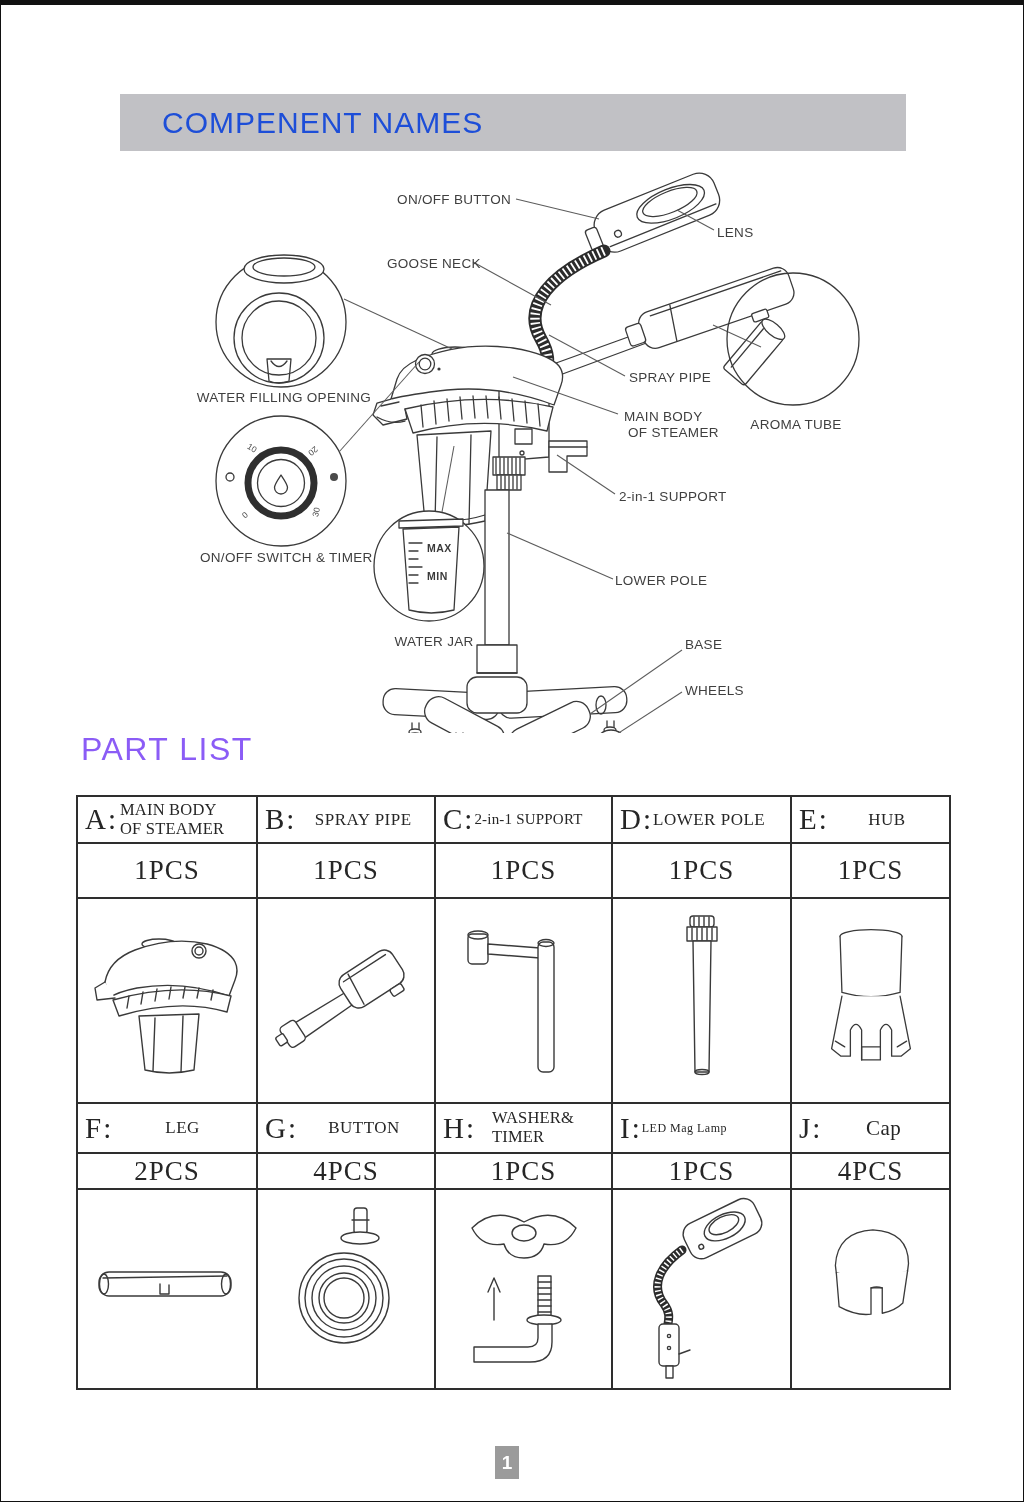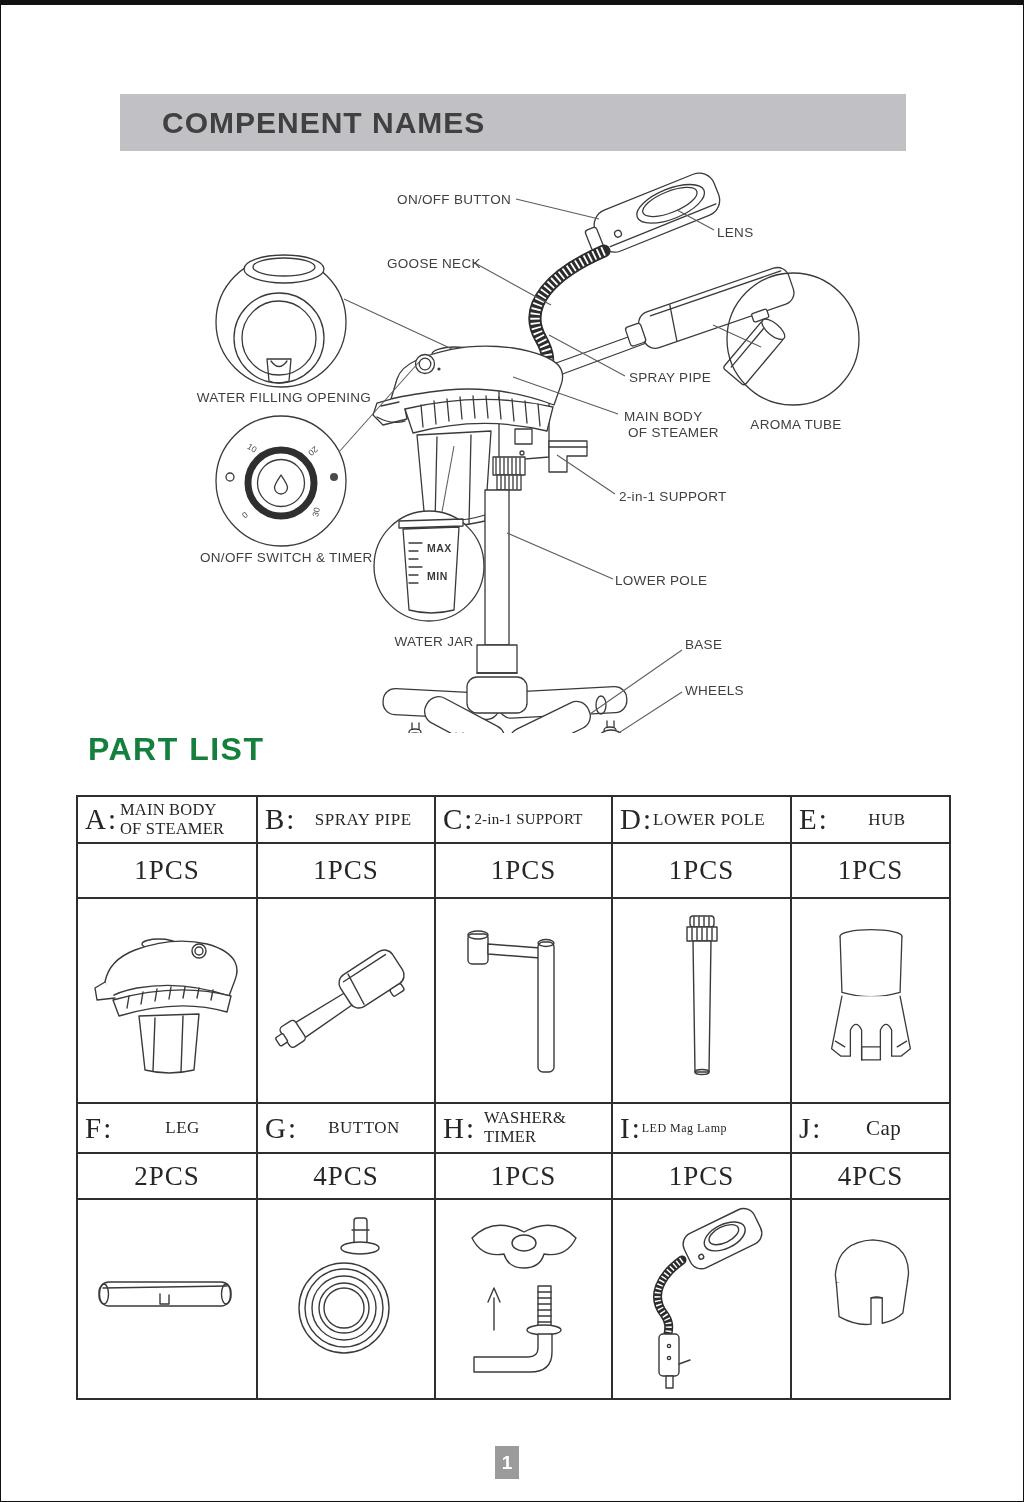--- a/index.html
+++ b/index.html
@@ -7,31 +7,31 @@
     position:relative;width:1024px;height:1502px;background:#ffffff;
     margin:0 auto;box-sizing:border-box;
     border:1px solid #111;border-top:5px solid #111;
     font-family:"Liberation Sans",sans-serif;overflow:hidden;
   }
   .header-bar{
     position:absolute;left:119px;top:89px;width:786px;height:57px;
     background:#c1c1c5;display:flex;align-items:center;
   }
   .header-bar .title{
-    margin-left:42px;font-size:30px;font-weight:bold;color:#404040;
+    margin-left:42px;font-size:30px;font-weight:normal;color:#1d4ed8;
     letter-spacing:1px;font-family:"Liberation Sans",sans-serif;
   }
   .diagram-wrap{position:absolute;left:0;top:148px;width:1024px;height:580px;}
   svg text.lbl{
     font-family:"Liberation Sans",sans-serif;font-size:13.5px;fill:#3f3f3f;letter-spacing:.3px;
   }
   svg text.tiny{font-family:"Liberation Sans",sans-serif;font-size:8.5px;fill:#4a4a4a;}
   svg text.jar{font-family:"Liberation Sans",sans-serif;font-size:10.5px;font-weight:bold;fill:#3a3a3a;letter-spacing:.5px;}
   .part-list-title{
-    position:absolute;left:87px;top:726px;font-size:32px;font-weight:bold;color:#15803d;
+    position:absolute;left:80px;top:726px;font-size:32px;font-weight:normal;color:#8b5cf6;
     letter-spacing:1.5px;font-family:"Liberation Sans",sans-serif;
   }
   table.parts{
     position:absolute;left:75px;top:790px;width:873px;border-collapse:collapse;table-layout:fixed;
     font-family:"Liberation Serif","DejaVu Serif",serif;color:#262626;
   }
   table.parts td{border:2px solid #2e2e2e;padding:0;vertical-align:middle;overflow:hidden;}
   .cell-label{display:flex;align-items:center;height:100%;padding:0 4px 0 7px;box-sizing:border-box;}
   .code{font-size:29px;line-height:1;white-space:nowrap;letter-spacing:2px;}
   .pname{font-size:17px;letter-spacing:.5px;}
@@ -355,41 +355,41 @@
           </td>
       <td>
             <div class="cell-label">
         <span class="code">G:</span>
         <span class="pname center">BUTTON</span>
             </div>
           </td>
       <td>
             <div class="cell-label">
         <span class="code">H:</span>
-        <span class="pname two-line" style="margin-left:8px">
+        <span class="pname two-line" style="margin-left:16px">
           <span>WASHER&amp;</span>
           <span>TIMER</span>
         </span>
             </div>
           </td>
       <td>
             <div class="cell-label">
         <span class="code">I:</span>
         <span class="pname" style="font-size:12px">LED Mag Lamp</span>
             </div>
           </td>
       <td>
             <div class="cell-label">
         <span class="code">J:</span>
         <span class="pname center" style="font-size:21px">Cap</span>
             </div>
           </td>
     </tr>
 
-    <tr style="height:46px">
+    <tr style="height:36px">
       <td class="qty-cell">2PCS</td>
       <td class="qty-cell">4PCS</td>
       <td class="qty-cell">1PCS</td>
       <td class="qty-cell">1PCS</td>
       <td class="qty-cell">4PCS</td>
     </tr>
 
     <tr style="height:200px">
       <td class="img-cell">
         <svg width="160" height="190" viewBox="0 0 160 190">

